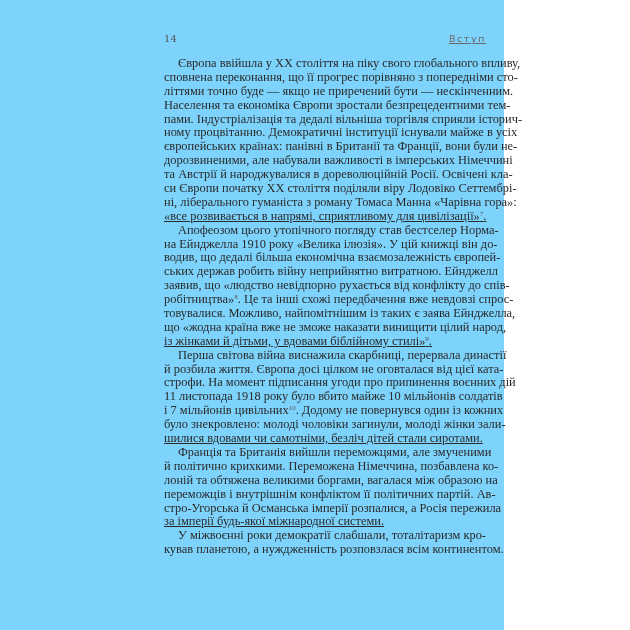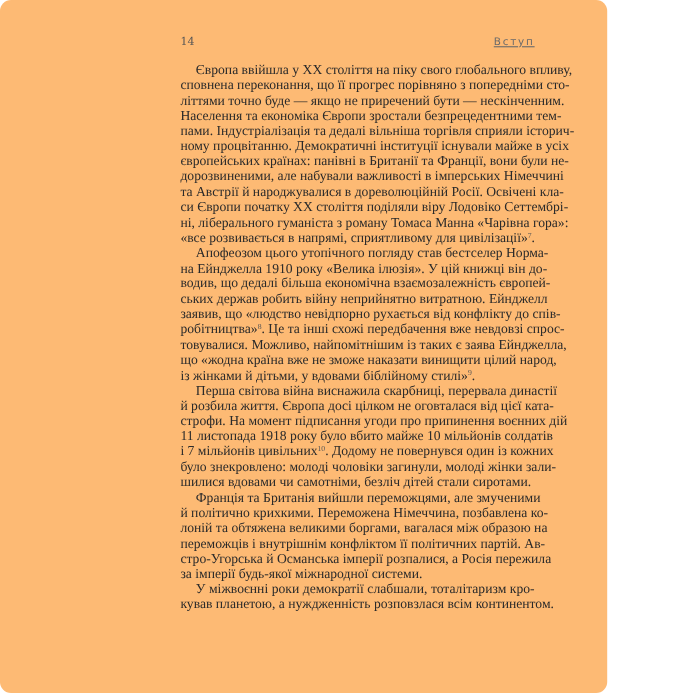--- a/index.html
+++ b/index.html
@@ -9,23 +9,22 @@
     }
     body {
       width: 630px;
       height: 630px;
       position: relative;
       overflow: hidden;
     }
     .page {
       position: absolute;
       left: 0; top: 0;
-      width: 552px; height: 630px;
-      background: #fdba74;
-      border-radius: 10px;
+      width: 504px; height: 630px;
+      background: #7dd3fc;
     }
     .running-head {
       position: absolute;
       top: 33px;
       left: 164px;
       width: 322px;
       height: 14px;
     }
     .page-number {
       position: absolute;
@@ -59,21 +58,21 @@
     .para { margin: 0; padding: 0; }
     .line {
       display: block;
       white-space: nowrap;
       text-align: justify;
       text-align-last: justify;
       height: 13.9px;
       overflow: visible;
     }
     .line.indent { padding-left: 14px; }
-    .line.last { text-align: center; text-align-last: left; }
+    .line.last { text-align: center; text-align-last: left; text-decoration: underline; }
     sup.fn {
       font-size: 7px;
       vertical-align: 4px;
       line-height: 0;
       color: #555;
     }
   </style>
 </head>
 <body>
 

